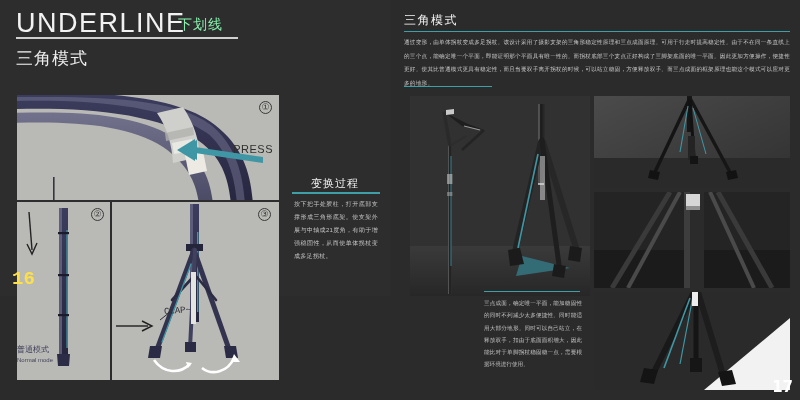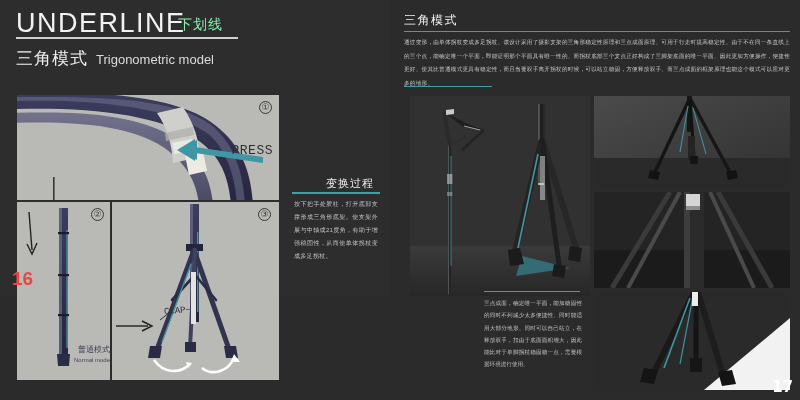--- a/index.html
+++ b/index.html
@@ -49,55 +49,55 @@
     font-size:9px; line-height:11px; text-align:center;
     font-family:"Liberation Serif", serif;
   }
   .m1 { right:7px; top:6px; }
   .m2 { right:6px; top:6px; }
   .m3 { right:8px; top:6px; }
 
   
   .cane-wrap { position:absolute; inset:0; }
   .press-label {
-    position:absolute; right:6px; top:48px; font-size:13px;
-    color:#2f2f2f; font-family:Liberation Mono, monospace; letter-spacing:0.5px;
+    position:absolute; right:6px; top:48px; font-size:11px;
+    color:#2f2f2f; font-family:Liberation Sans, sans-serif; letter-spacing:0.5px;
   }
 
   .normal-label {
-    position:absolute; bottom:16px; left:0; width:100%; text-align:right;
+    position:absolute; bottom:16px; left:0; width:100%; text-align:left;
     font-size:8px; color:#3e3e5a; line-height:1.35;
   }
   .normal-label .en { font-size:6px; color:#45455c; }
 
   .clap-label {
     position:absolute; left:52px; top:104px; font-size:9px;
     color:#2f2f3a; font-family:"Liberation Mono", monospace;
     transform:rotate(-4deg);
   }
 
   
   .side-head {
     position:absolute; left:296px; top:176px; width:78px;
-    text-align:right; font-size:11px; color:#f0f0f0; letter-spacing:1px;
+    text-align:center; font-size:11px; color:#f0f0f0; letter-spacing:1px;
   }
   .side-rule {
     position:absolute; left:292px; top:192px; width:88px; height:1.5px;
     background:#3f9fa8;
   }
   .side-body {
     position:absolute; left:294px; top:198px; width:84px;
     font-size:6px; line-height:2.15; color:#c4c4c4; text-align:justify;
     letter-spacing:0.3px;
   }
 
   .pagenum-left {
     position:absolute; left:12px; bottom:6px;
-    font-size:19px; font-weight:bold; color:#ef4444;
-    font-family:Liberation Sans, sans-serif;
+    font-size:19px; font-weight:bold; color:#fde047;
+    font-family:Liberation Mono, monospace;
   }
 
   
   .r-head {
     position:absolute; left:14px; top:12px;
     font-size:12px; color:#f0f0f0; letter-spacing:1.5px;
   }
   .r-rule {
     position:absolute; left:14px; top:31px; width:386px; height:1.4px;
     background:#3f9fa8;
@@ -138,21 +138,20 @@
 <body>
 
 <div class="spread">
 
   <div class="page-left">
 
     <div class="title-main">UNDERLINE</div>
     <div class="title-cn">下划线</div>
     <div class="title-rule"></div>
     <div class="subtitle-cn">三角模式</div>
-    <div class="subtitle-en">Trigonometric model</div>
 
     <div class="panel p1">
       <svg class="cane-wrap" viewBox="0 0 262 105" width="262" height="105">
         <defs>
           <linearGradient id="navyA" x1="0" y1="0" x2="0" y2="1">
             <stop offset="0" stop-color="#3c3c5e"></stop>
               <stop offset="1" stop-color="#26263f"></stop>
           </linearGradient>
           <linearGradient id="navyB" x1="0" y1="0" x2="0" y2="1">
             <stop offset="0" stop-color="#6a6a88"></stop>

